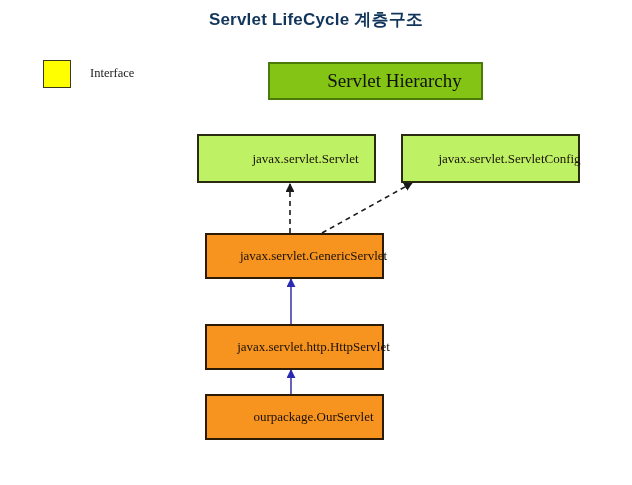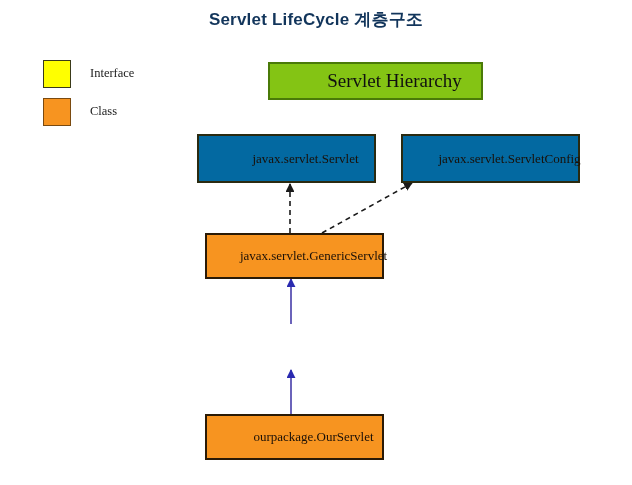--- a/index.html
+++ b/index.html
@@ -110,21 +110,21 @@
     white-space: nowrap;
     padding-left: 38px;
   }
   .node.header-node {
     background: #84c414;
     border: 2px solid #4a7a08;
     font-size: 19px;
     color: #101010;
   }
   .node.iface-node {
-    background: #0369a1;
+    background: #bef264;
     border: 2px solid #2a2a10;
   }
   .node.class-node {
     background: #f79420;
     border: 2px solid #2a1a06;
     margin-left: 8px;
   }
 
   
   #connectors {
@@ -143,24 +143,20 @@
 
   <div id="page-title">Servlet LifeCycle 계층구조</div>
 
   <div id="legend">
 
     <div class="legend-row swatch-row">
       <span class="legend-swatch iface"></span>
       <span class="legend-label">Interface</span>
     </div>
 
-    <div class="legend-row swatch-row">
-      <span class="legend-swatch klass"></span>
-      <span class="legend-label">Class</span>
-    </div>
 
 
 
   </div>
 
   <svg id="connectors" viewBox="0 0 632 485" width="632" height="485">
     <defs>
       <marker id="arrow-dashed" viewBox="0 0 10 10" refX="9" refY="5" markerWidth="5.5" markerHeight="5.5" orient="auto-start-reverse">
         <path d="M 0 0 L 10 5 L 0 10 z" fill="#1a1a1a"></path>
       </marker>
@@ -191,16 +187,17 @@
   </svg>
 
   <div class="node header-node" style="left:268px; top:62px; width:215px; height:38px;">Servlet Hierarchy</div>
 
   <div class="node iface-node" style="left:197px; top:134px; width:179px; height:49px;">javax.servlet.Servlet</div>
 
   <div class="node iface-node" style="left:401px; top:134px; width:179px; height:49px;">javax.servlet.ServletConfig</div>
 
   <div class="node class-node" style="left:197px; top:233px; width:179px; height:46px;">javax.servlet.GenericServlet</div>
 
-
-  <div class="node class-node" style="left:197px; top:414px; width:179px; height:46px;">ourpackage.OurServlet</div>
+  <div class="node class-node" style="left:197px; top:324px; width:179px; height:46px;">javax.servlet.http.HttpServlet</div>
+
+  <div class="node class-node" style="left:197px; top:394px; width:179px; height:46px;">ourpackage.OurServlet</div>
 
 </div>
 
 </body></html>

